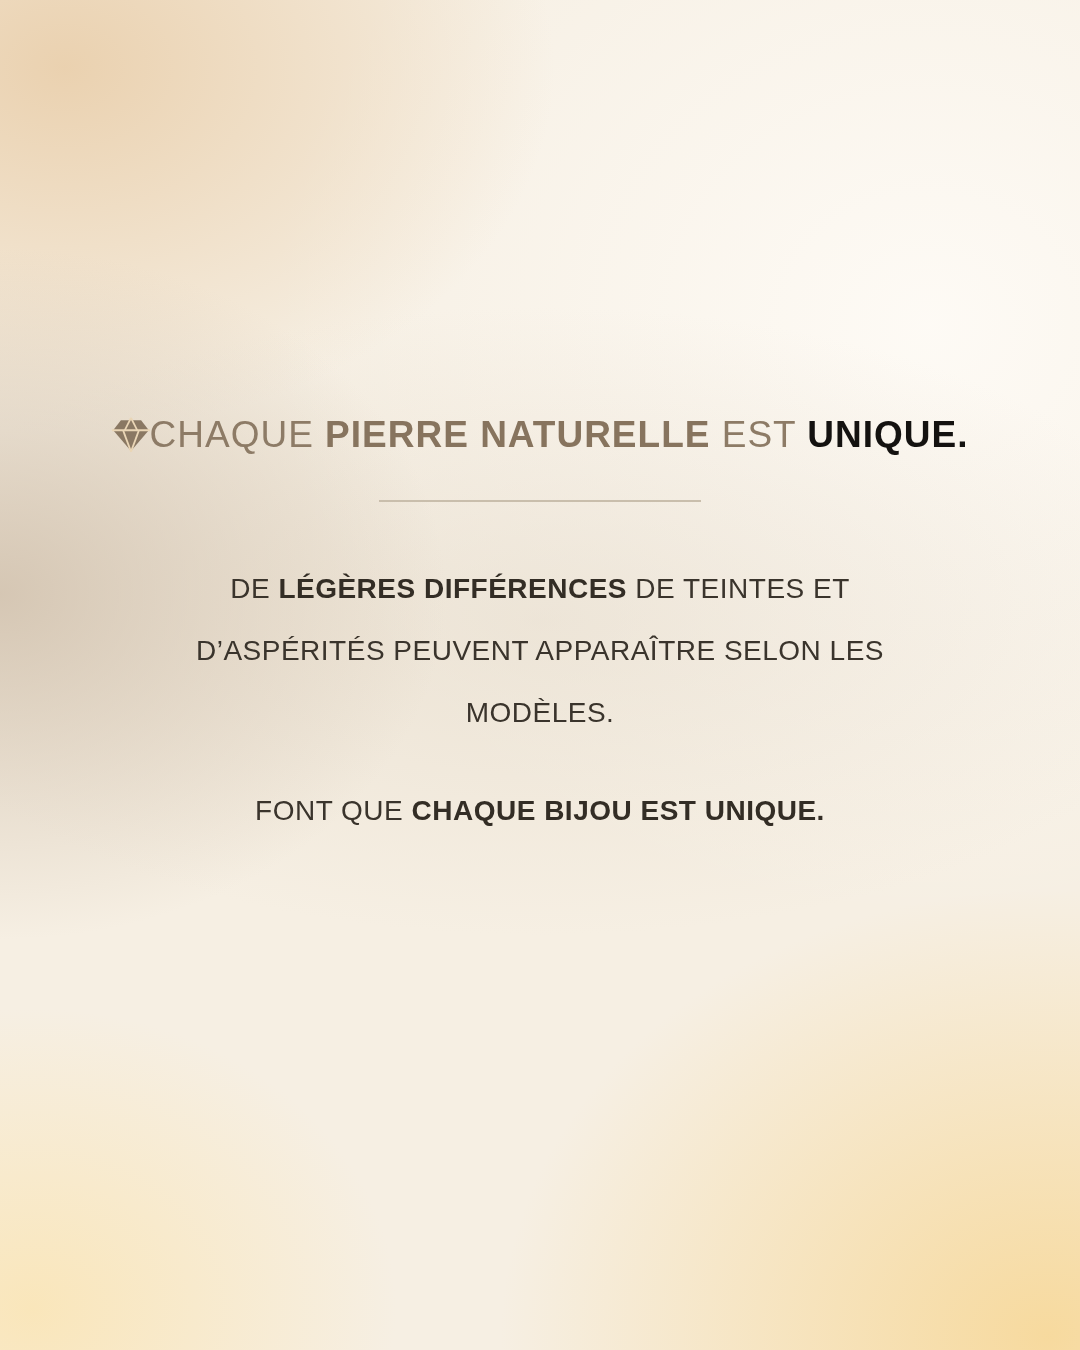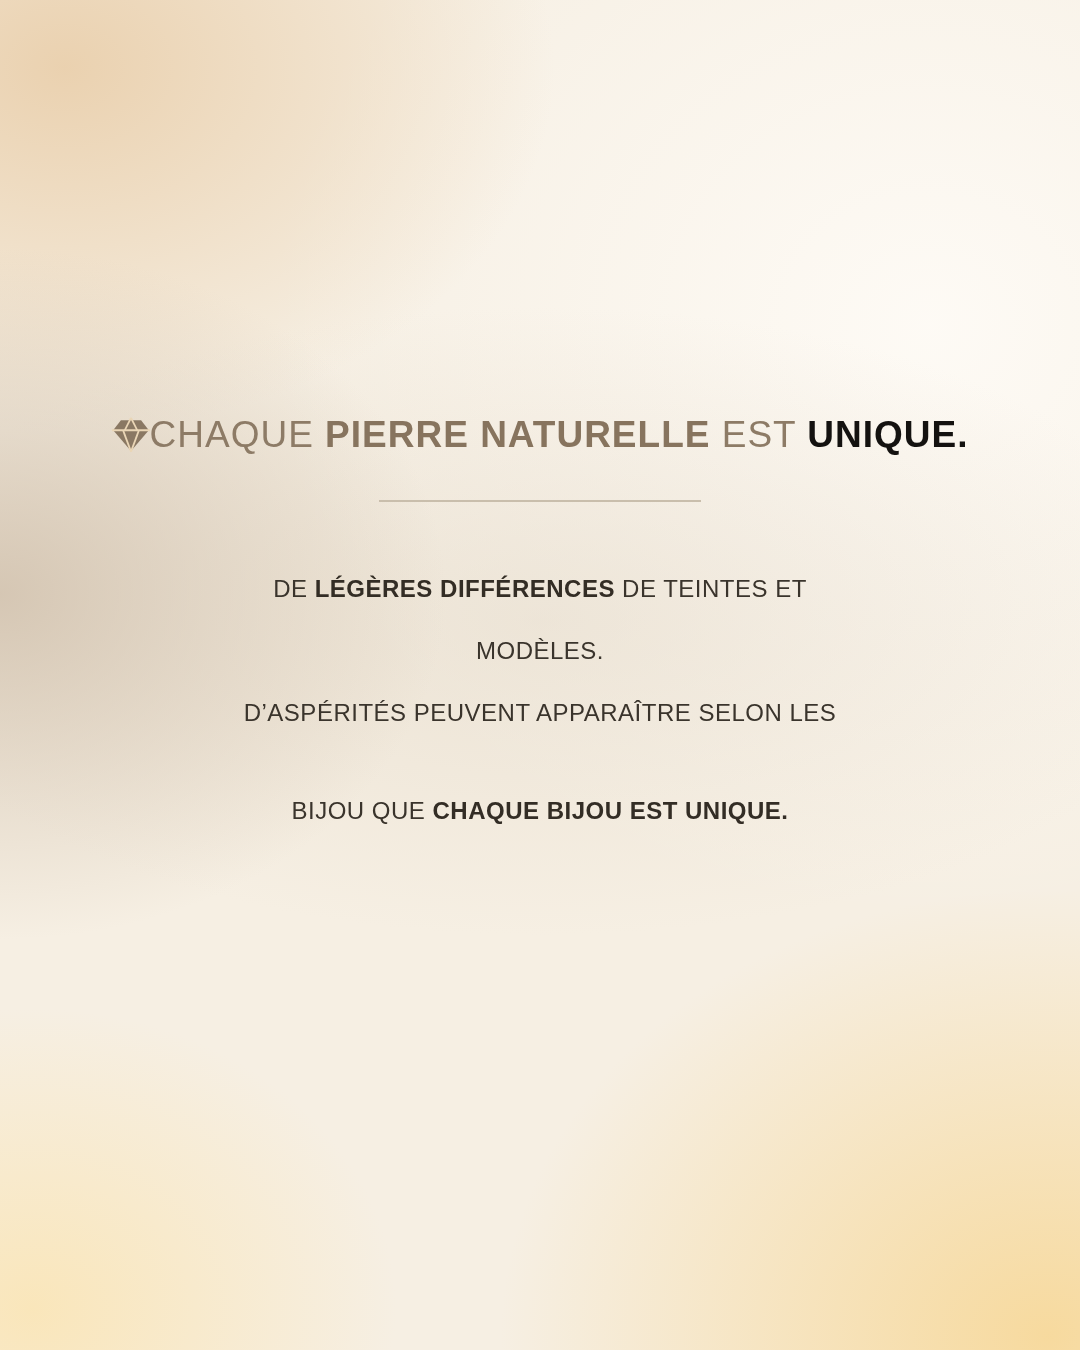--- a/index.html
+++ b/index.html
@@ -50,21 +50,21 @@
   
   .divider {
     margin-top: 44px;
     width: 322px;
     height: 2px;
     background: #c9beac;
   }
 
   
   .para {
-    font-size: 24px;
+    font-size: 28px;
     line-height: 62px;
     letter-spacing: 0.5px;
     color: #3a342c;
     font-weight: 400;
   }
   .para .b { font-weight: 700; color: #332d25; }
   .para-1 { margin-top: 56px; }
   .para-2 { margin-top: 36px; }
   .line { white-space: nowrap; }
 </style>
@@ -85,22 +85,22 @@
           <line x1="45" y1="22" x2="32" y2="57"></line>
         </g>
       </svg>
       <div class="heading-text"><span>CHAQUE </span><span class="bold-taupe">PIERRE NATURELLE</span><span> EST </span><span class="bold-dark">UNIQUE.</span></div>
     </div>
 
     <div class="divider"></div>
 
     <div class="para para-1">
       <div class="line"><span>DE </span><span class="b">LÉGÈRES DIFFÉRENCES</span><span> DE TEINTES ET</span></div>
+      <div class="line">D’ASPÉRITÉS PEUVENT APPARAÎTRE SELON LES</div>
       <div class="line">MODÈLES.</div>
-      <div class="line">D’ASPÉRITÉS PEUVENT APPARAÎTRE SELON LES</div>
     </div>
 
     <div class="para para-2">
-      <div class="line"><span>BIJOU QUE </span><span class="b">CHAQUE BIJOU EST UNIQUE.</span></div>
+      <div class="line"><span>FONT QUE </span><span class="b">CHAQUE BIJOU EST UNIQUE.</span></div>
     </div>
 
   </div>
 </div>
 
 </body></html>

